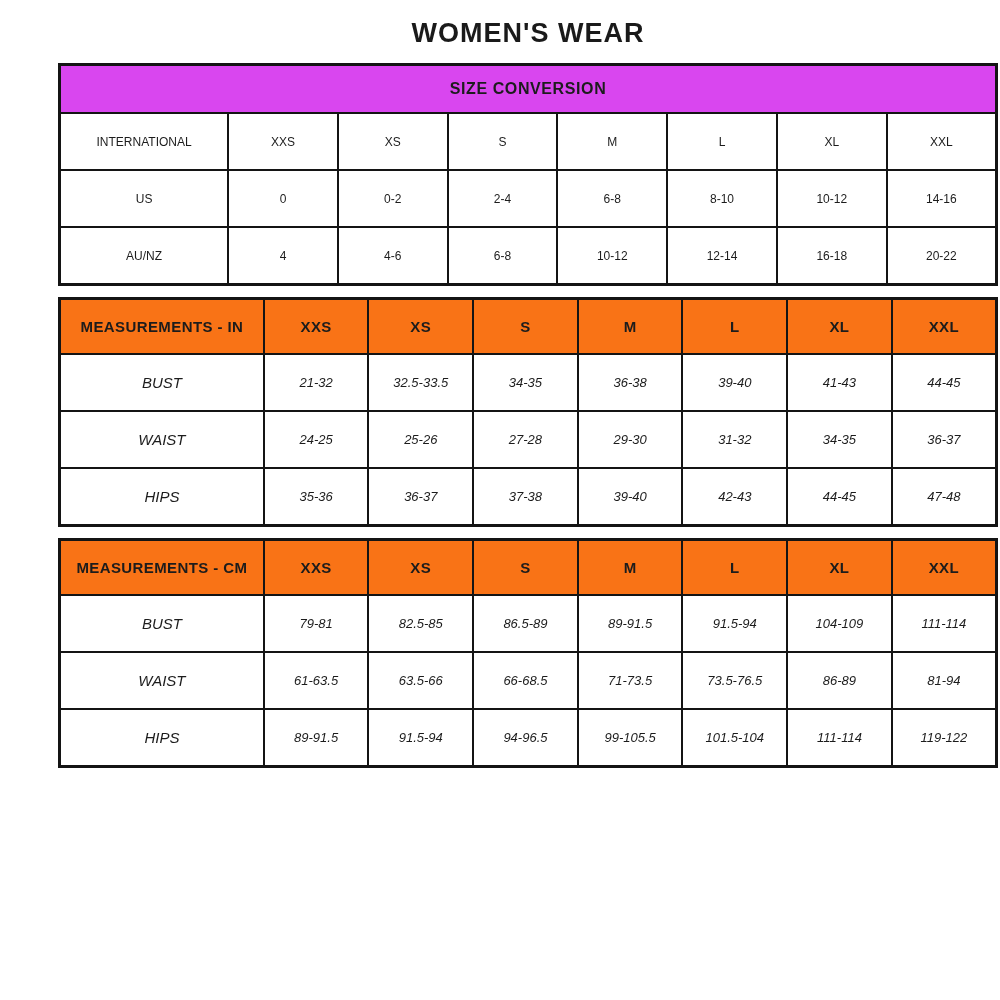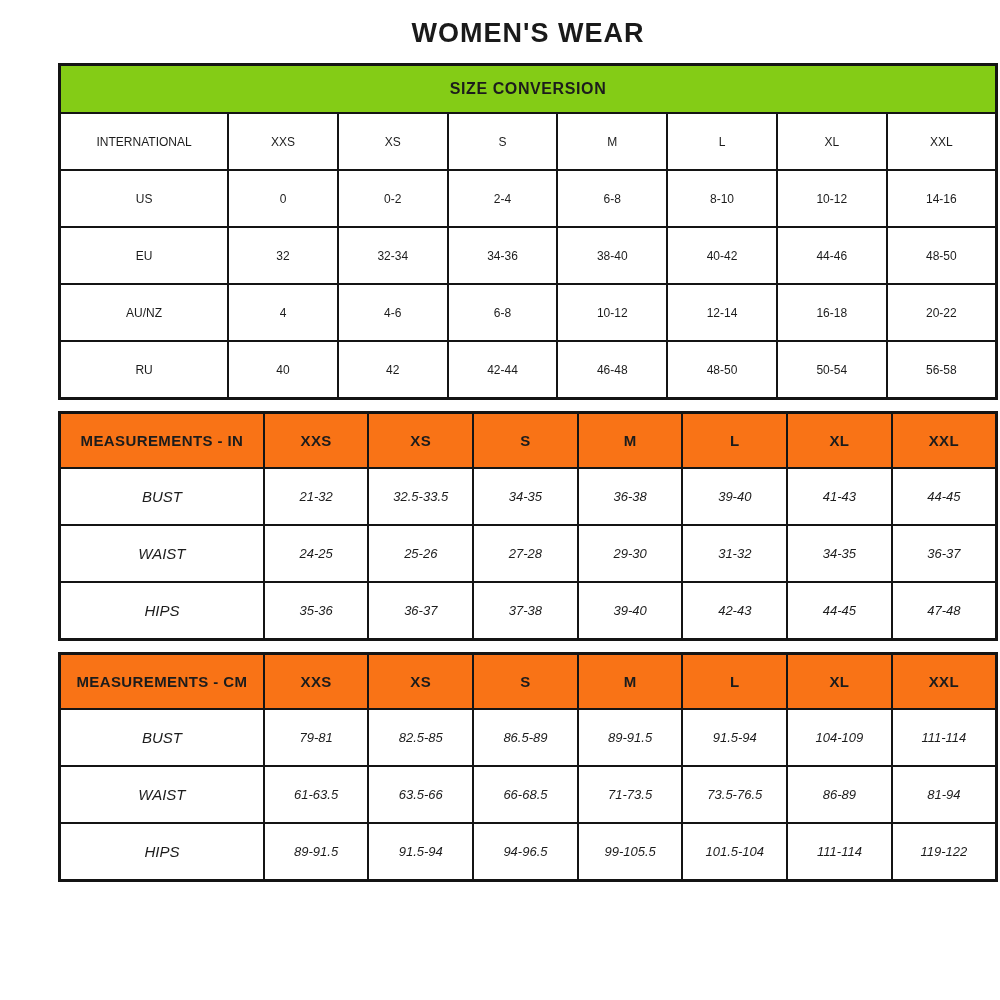--- a/index.html
+++ b/index.html
@@ -35,21 +35,21 @@
   .tbl th, .tbl td {
     border: 2px solid #141414;
     text-align: center;
     vertical-align: middle;
     padding: 0;
     overflow: hidden;
     white-space: nowrap;
   }
   
   .t1 .caption-cell {
-    background: #84cc16;
+    background: #d946ef;
     height: 46px;
     font-size: 16px;
     font-weight: bold;
     letter-spacing: 0.6px;
   }
   .t1 td {
     height: 55px;
     font-size: 12px;
     font-weight: normal;
   }
@@ -107,49 +107,29 @@
         <td>US</td>
         <td>0</td>
         <td>0-2</td>
         <td>2-4</td>
         <td>6-8</td>
         <td>8-10</td>
         <td>10-12</td>
         <td>14-16</td>
       </tr>
       <tr>
-        <td>EU</td>
-        <td>32</td>
-        <td>32-34</td>
-        <td>34-36</td>
-        <td>38-40</td>
-        <td>40-42</td>
-        <td>44-46</td>
-        <td>48-50</td>
-      </tr>
-      <tr>
         <td>AU/NZ</td>
         <td>4</td>
         <td>4-6</td>
         <td>6-8</td>
         <td>10-12</td>
         <td>12-14</td>
         <td>16-18</td>
         <td>20-22</td>
       </tr>
-      <tr>
-        <td>RU</td>
-        <td>40</td>
-        <td>42</td>
-        <td>42-44</td>
-        <td>46-48</td>
-        <td>48-50</td>
-        <td>50-54</td>
-        <td>56-58</td>
-      </tr>
     </tbody>
   </table>
 
   <table class="tbl tm">
     <colgroup>
       <col class="col-label">
         <col>
         <col>
         <col>
         <col>

